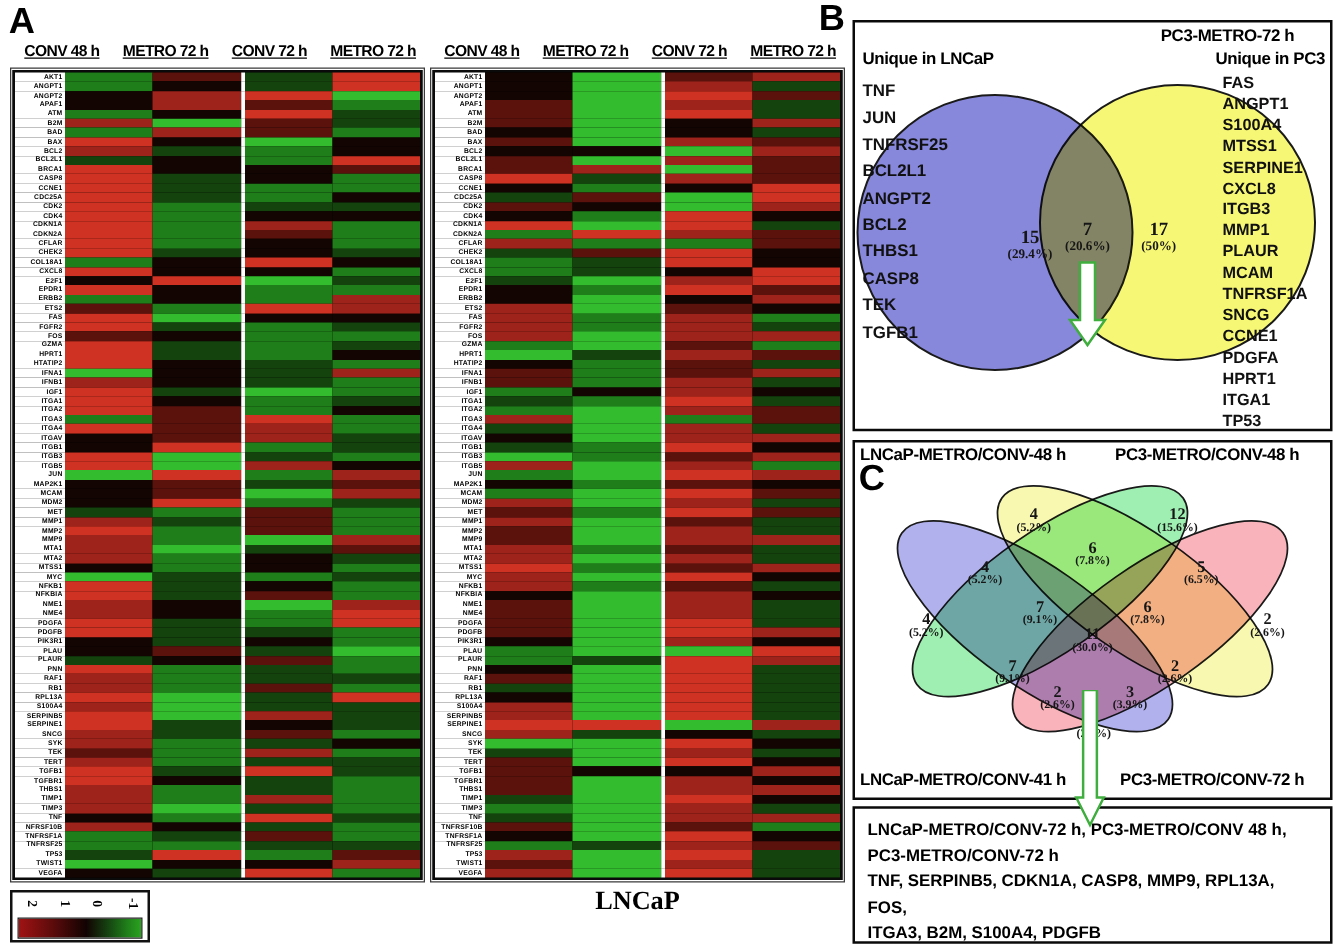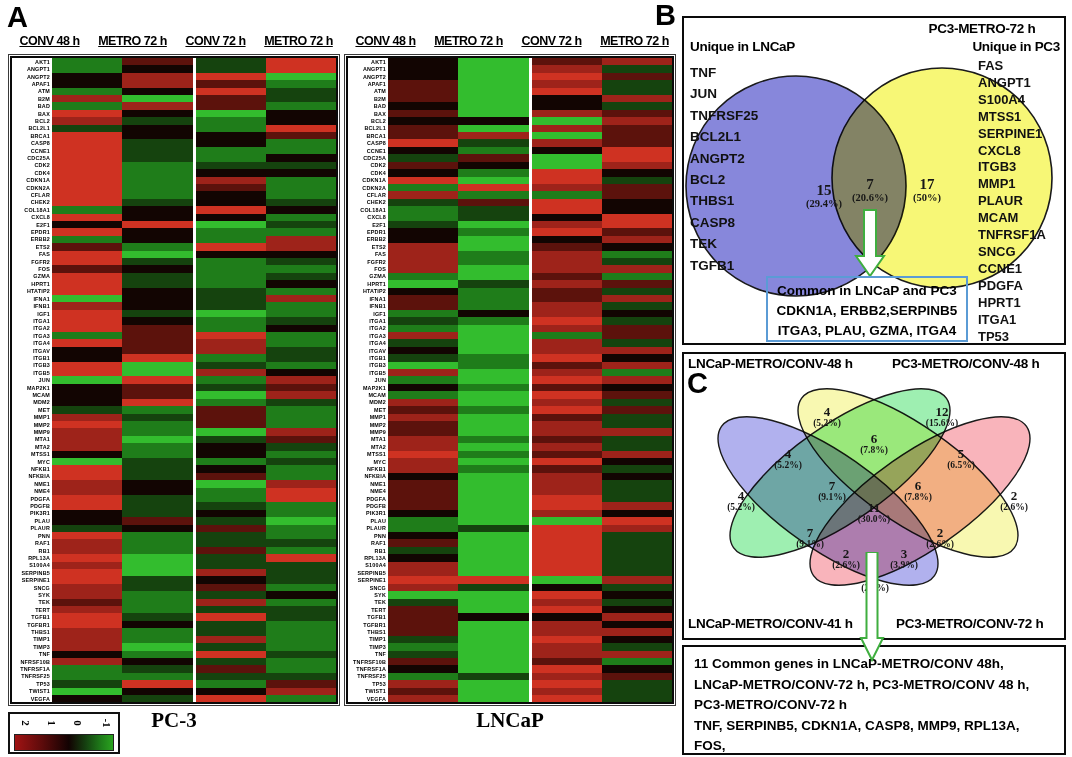--- a/index.html
+++ b/index.html
@@ -1449,21 +1449,20 @@
           <span class="hm-gene">VEGFA</span>
           <span class="hm-cell" style="background: rgb(158, 35, 26);"></span>
           <span class="hm-cell" style="background: rgb(51, 189, 46);"></span>
           <span class="hm-sep"></span>
           <span class="hm-cell" style="background: rgb(207, 50, 34);"></span>
           <span class="hm-cell" style="background: rgb(21, 67, 14);"></span>
         </div>
       </div>
   </div>
 
-  <div class="caption" style="left:8px;top:708px">PC-3</div>
   <div class="caption" style="left:344px;top:708px">LNCaP</div>
 
   <div class="scalebox">
     <div class="scale-labels">
         <span>2</span>
         <span>1</span>
         <span>0</span>
         <span>-1</span>
       </div>
     <div class="scale-grad" style="background:linear-gradient(to right,#a01313,#5c0b0b 28%,#120202 55%,#154010 72%,#1f7d1a 88%,#2aa31f)"></div>
@@ -1524,25 +1523,20 @@
         <div class="vcount" style="left: 186px; top: 172px;">
           <div class="vv">7</div>
           <div class="vp">(20.6%)</div>
         </div>
         <div class="vcount" style="left: 243px; top: 172px;">
           <div class="vv">17</div>
           <div class="vp">(50%)</div>
         </div>
       </div>
 
-    <div class="commonbox" style="left:82px;top:258px;width:202px;height:66px">
-      <div>Common in LNCaP and PC3</div>
-      <div>CDKN1A, ERBB2,SERPINB5</div>
-      <div>ITGA3, PLAU, GZMA, ITGA4</div>
-    </div>
   </div>
 
   <div class="pbox" style="left:682px;top:352px;width:384px;height:288px">
     <div class="clabel" style="left:4px;top:2px">LNCaP-METRO/CONV-48 h</div>
     <div class="clabel" style="left:208px;top:2px">PC3-METRO/CONV-48 h</div>
     <div class="letter" style="left:3px;top:15px">C</div>
 
     <svg class="vsvg" style="top:20px" width="380" height="238" viewBox="0 0 380 238">
       <g style="mix-blend-mode:multiply">
         <ellipse cx="144" cy="127" rx="130" ry="48" transform="rotate(35 144 127)" fill="#a8a8ec" fill-opacity="0.9" stroke="#1a1a1a" stroke-width="1.4"></ellipse>
@@ -1623,20 +1617,19 @@
 
     <div class="clabel" style="left:4px;top:262px">LNCaP-METRO/CONV-41 h</div>
     <div class="clabel" style="left:212px;top:262px">PC3-METRO/CONV-72 h</div>
   </div>
 
   <svg class="arrow-abs" style="left:851px;top:552px" width="42" height="114" viewBox="0 0 42 114">
     <polygon points="15.5,0 26.5,0 26.5,86 32,86 21,108 10,86 15.5,86" fill="#ffffff" stroke="#3fae3f" stroke-width="2"></polygon>
   </svg>
 
   <div class="sumbox" style="left:682px;top:645px;width:384px;height:110px">
-      <div>11 Common genes in LNCaP-METRO/CONV 48h,</div>
       <div>LNCaP-METRO/CONV-72 h, PC3-METRO/CONV 48 h,</div>
       <div>PC3-METRO/CONV-72 h</div>
       <div>TNF, SERPINB5, CDKN1A, CASP8, MMP9, RPL13A, FOS,</div>
       <div>ITGA3, B2M, S100A4, PDGFB</div>
     </div>
 
 </div>
 
 </body></html>

